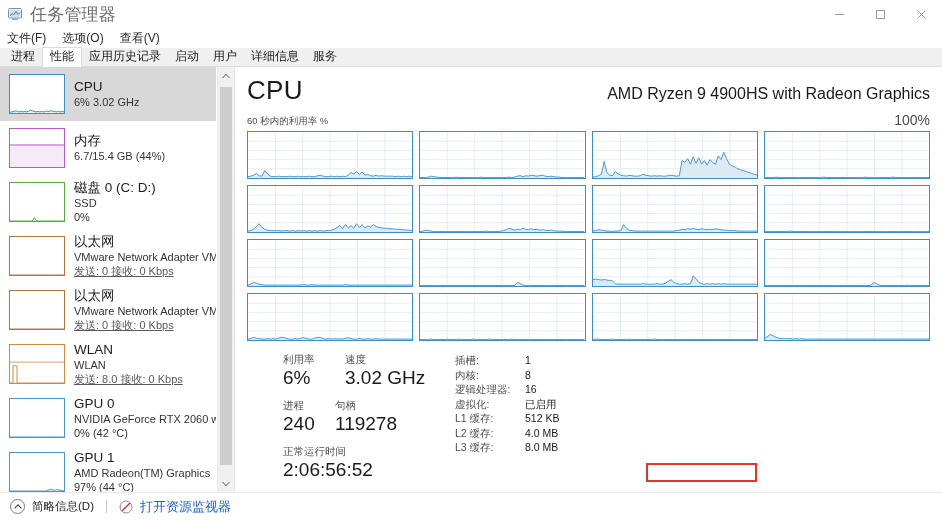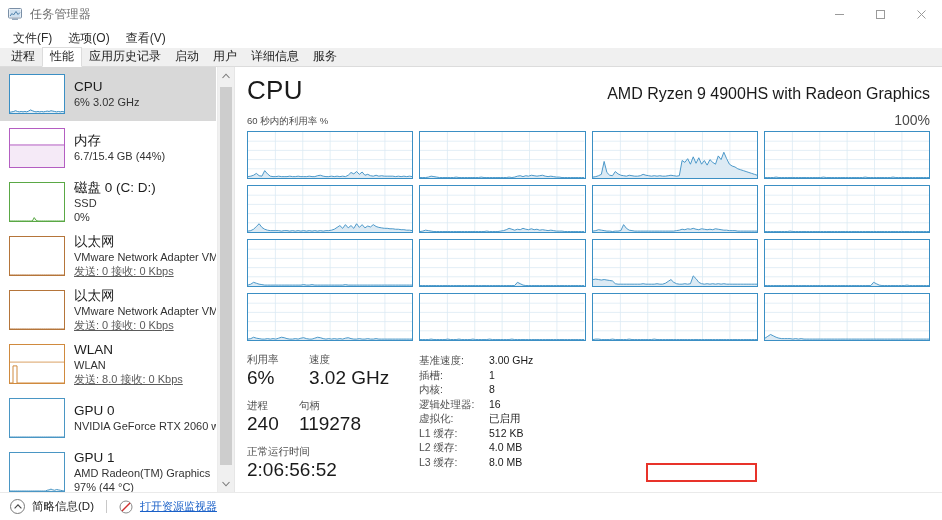--- a/index.html
+++ b/index.html
@@ -22,35 +22,35 @@
     height: 28px; flex: 0 0 28px;
     display: flex; align-items: center;
     background: #ffffff;
     position: relative;
   }
   .tb-icon {
     width: 16px; height: 16px; margin-left: 7px; margin-right: 7px;
     position: relative; flex: 0 0 16px;
   }
   .tb-title {
-    font-size: 12px; color: #6b6b6b; letter-spacing: .2px;
+    font-size: 17px; color: #6b6b6b; letter-spacing: .2px;
   }
   .wincontrols { margin-left: auto; display: flex; height: 28px; }
   .wc {
     width: 41px; height: 28px;
     display: flex; align-items: center; justify-content: center;
     color: #9a9a9a;
   }
   .wc svg { display: block; }
 
   
   .menubar {
     height: 20px; flex: 0 0 20px;
     display: flex; align-items: center;
-    padding-left: 6px; gap: 2px;
+    gap: 2px;
     background: #ffffff;
   }
   .menu-item {
     font-size: 12px; color: #2b2b2b;
     padding: 1px 7px;
     white-space: nowrap;
   }
 
   
   .tabstrip {
@@ -163,21 +163,21 @@
     border: 1px solid #4a96c4;
     background: #ffffff;
     position: relative; overflow: hidden;
   }
   .cell svg { display: block; width: 100%; height: 100%; }
 
   
   .stats {
     display: flex; margin-top: 12px; gap: 0;
   }
-  .stats-left { width: 168px; flex: 0 0 168px; }
+  .stats-left { width: 168px; flex: 0 0 168px; margin-left: 36px; }
   .stat-row { display: flex; margin-bottom: 9px; }
   .stat-block { }
   .stat-label { font-size: 10.5px; color: #4f4f4f; line-height: 13px; }
   .stat-value { font-size: 19px; color: #1a1a1a; line-height: 24px; font-weight: 400; }
 
   .stats-right {
     flex: 1 1 auto; padding-left: 4px; position: relative;
   }
   .spec {
     display: flex; line-height: 14.5px; font-size: 10.5px;
@@ -201,21 +201,21 @@
     background: #ffffff;
     border-top: 1px solid #eaeaea;
   }
   .f-chev {
     width: 15px; height: 15px; border: 1px solid #7a7a7a; border-radius: 50%;
     display: flex; align-items: center; justify-content: center;
     color: #444; font-size: 7px;
   }
   .f-label { font-size: 11.5px; color: #1a1a1a; }
   .f-sep { width: 1px; height: 13px; background: #c8c8c8; margin: 0 5px; }
-  .f-link { font-size: 11px; color: #1a60c8; text-decoration: underline; }
+  .f-link { font-size: 13px; color: #1a60c8; }
   .f-resicon { width: 14px; height: 14px; position: relative; }
 </style>
 </head>
 <body>
 
 <div id="app">
 
   <div class="titlebar">
     <span class="tb-icon">
       <svg viewBox="0 0 16 16" width="16" height="16">
@@ -345,20 +345,21 @@
           <div class="sb-item">
             <div class="sb-thumb" style="border-color: rgb(74, 150, 196);">
               <svg viewBox="0 0 54 38" preserveAspectRatio="none">
                 <path d="M0.00 38.00L1.86 38.00L3.72 38.00L5.59 38.00L7.45 38.00L9.31 38.00L11.17 38.00L13.03 38.00L14.90 38.00L16.76 38.00L18.62 38.00L20.48 38.00L22.34 38.00L24.21 38.00L26.07 38.00L27.93 38.00L29.79 38.00L31.66 38.00L33.52 38.00L35.38 38.00L37.24 38.00L39.10 38.00L40.97 38.00L42.83 38.00L44.69 38.00L46.55 38.00L48.41 38.00L50.28 38.00L52.14 38.00L54.00 38.00 L54 38 L0 38 Z" fill="#4a96c422"></path>
                 <path d="M0.00 38.00L1.86 38.00L3.72 38.00L5.59 38.00L7.45 38.00L9.31 38.00L11.17 38.00L13.03 38.00L14.90 38.00L16.76 38.00L18.62 38.00L20.48 38.00L22.34 38.00L24.21 38.00L26.07 38.00L27.93 38.00L29.79 38.00L31.66 38.00L33.52 38.00L35.38 38.00L37.24 38.00L39.10 38.00L40.97 38.00L42.83 38.00L44.69 38.00L46.55 38.00L48.41 38.00L50.28 38.00L52.14 38.00L54.00 38.00" fill="none" stroke="#4a96c4" stroke-width="1"></path>
               </svg>
             </div>
             <div class="sb-text">
               <div class="sb-title">GPU 0</div>
               <div class="sb-sub">NVIDIA GeForce RTX 2060 with...</div>
+              <div class="sb-sub">0% (42 °C)</div>
             </div>
           </div>
           <div class="sb-item">
             <div class="sb-thumb" style="border-color: rgb(74, 150, 196);">
               <svg viewBox="0 0 54 38" preserveAspectRatio="none">
                 <path d="M0.00 38.00L1.86 38.00L3.72 38.00L5.59 38.00L7.45 38.00L9.31 38.00L11.17 38.00L13.03 38.00L14.90 38.00L16.76 38.00L18.62 38.00L20.48 38.00L22.34 38.00L24.21 38.00L26.07 38.00L27.93 38.00L29.79 38.00L31.66 38.00L33.52 38.00L35.38 38.00L37.24 37.24L39.10 36.86L40.97 36.10L42.83 36.86L44.69 37.24L46.55 36.48L48.41 36.86L50.28 37.24L52.14 37.62L54.00 38.00 L54 38 L0 38 Z" fill="#4a96c422"></path>
                 <path d="M0.00 38.00L1.86 38.00L3.72 38.00L5.59 38.00L7.45 38.00L9.31 38.00L11.17 38.00L13.03 38.00L14.90 38.00L16.76 38.00L18.62 38.00L20.48 38.00L22.34 38.00L24.21 38.00L26.07 38.00L27.93 38.00L29.79 38.00L31.66 38.00L33.52 38.00L35.38 38.00L37.24 37.24L39.10 36.86L40.97 36.10L42.83 36.86L44.69 37.24L46.55 36.48L48.41 36.86L50.28 37.24L52.14 37.62L54.00 38.00" fill="none" stroke="#4a96c4" stroke-width="1"></path>
               </svg>
             </div>
             <div class="sb-text">
@@ -661,24 +662,20 @@
           </div>
           <div class="stat-row">
             <div class="stat-block">
               <div class="stat-label">正常运行时间</div>
               <div class="stat-value">2:06:56:52</div>
             </div>
           </div>
         </div>
 
         <div class="stats-right" id="spec-list">
-            <div class="spec">
-              <div class="spec-k">基准速度:</div>
-              <div class="spec-v">3.00 GHz</div>
-            </div>
             <div class="spec">
               <div class="spec-k">插槽:</div>
               <div class="spec-v">1</div>
             </div>
             <div class="spec">
               <div class="spec-k">内核:</div>
               <div class="spec-v">8</div>
             </div>
             <div class="spec">
               <div class="spec-k">逻辑处理器:</div>

